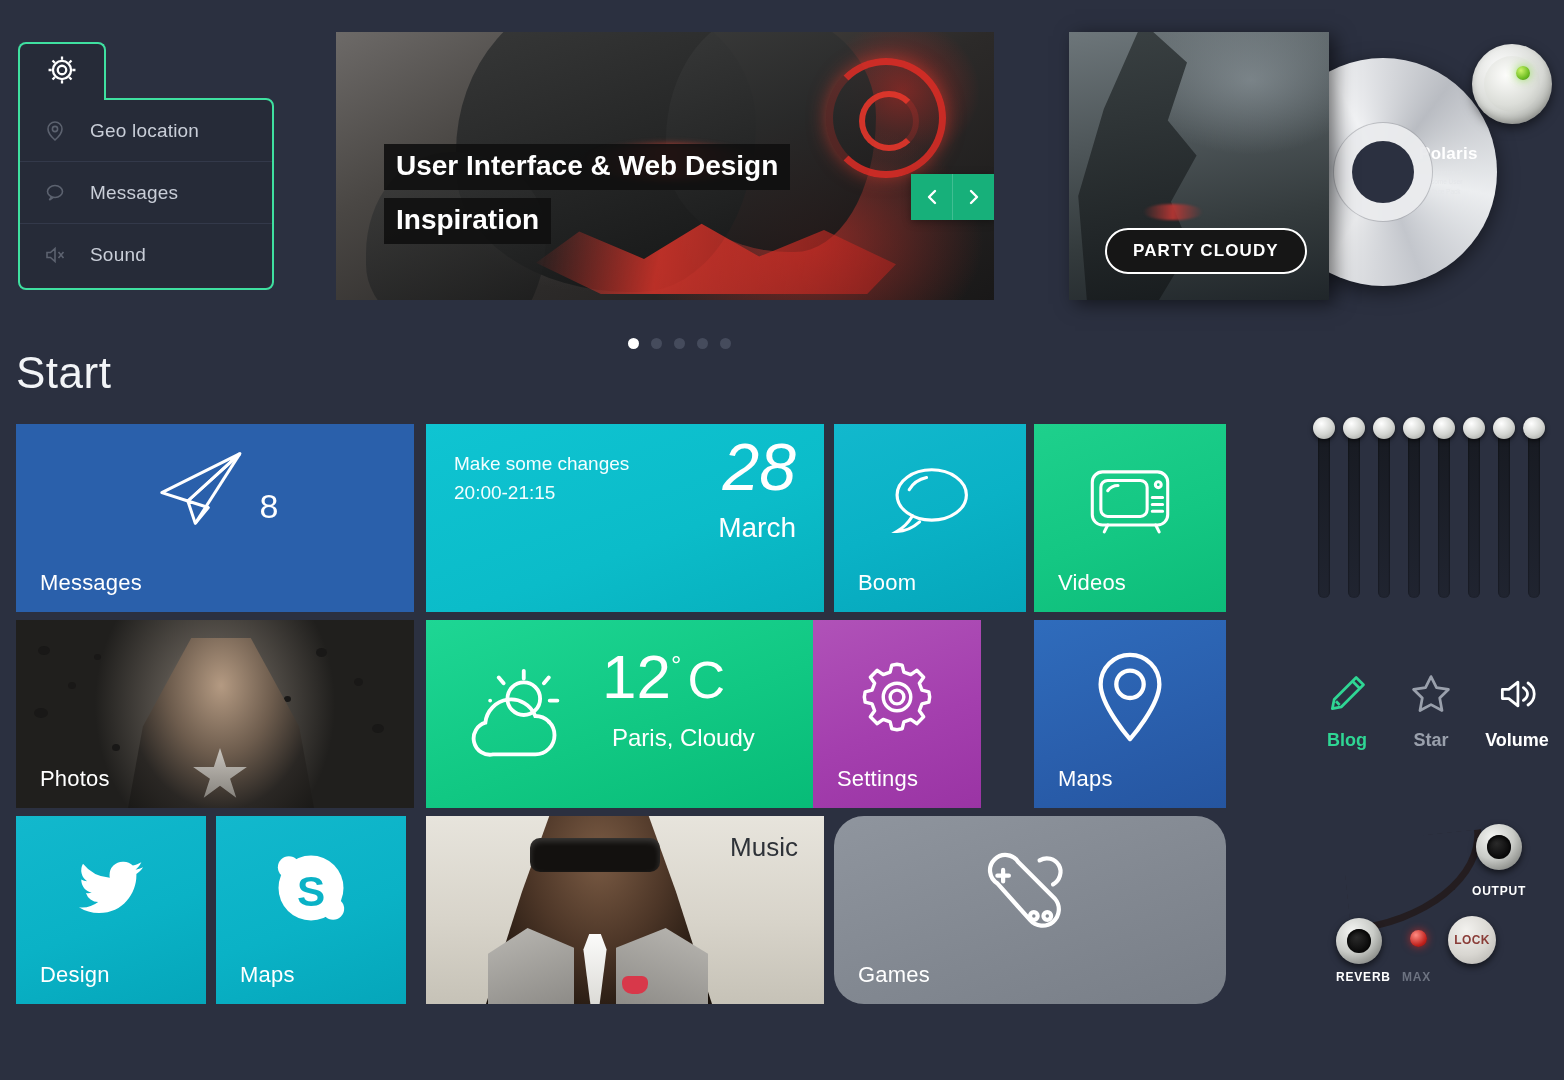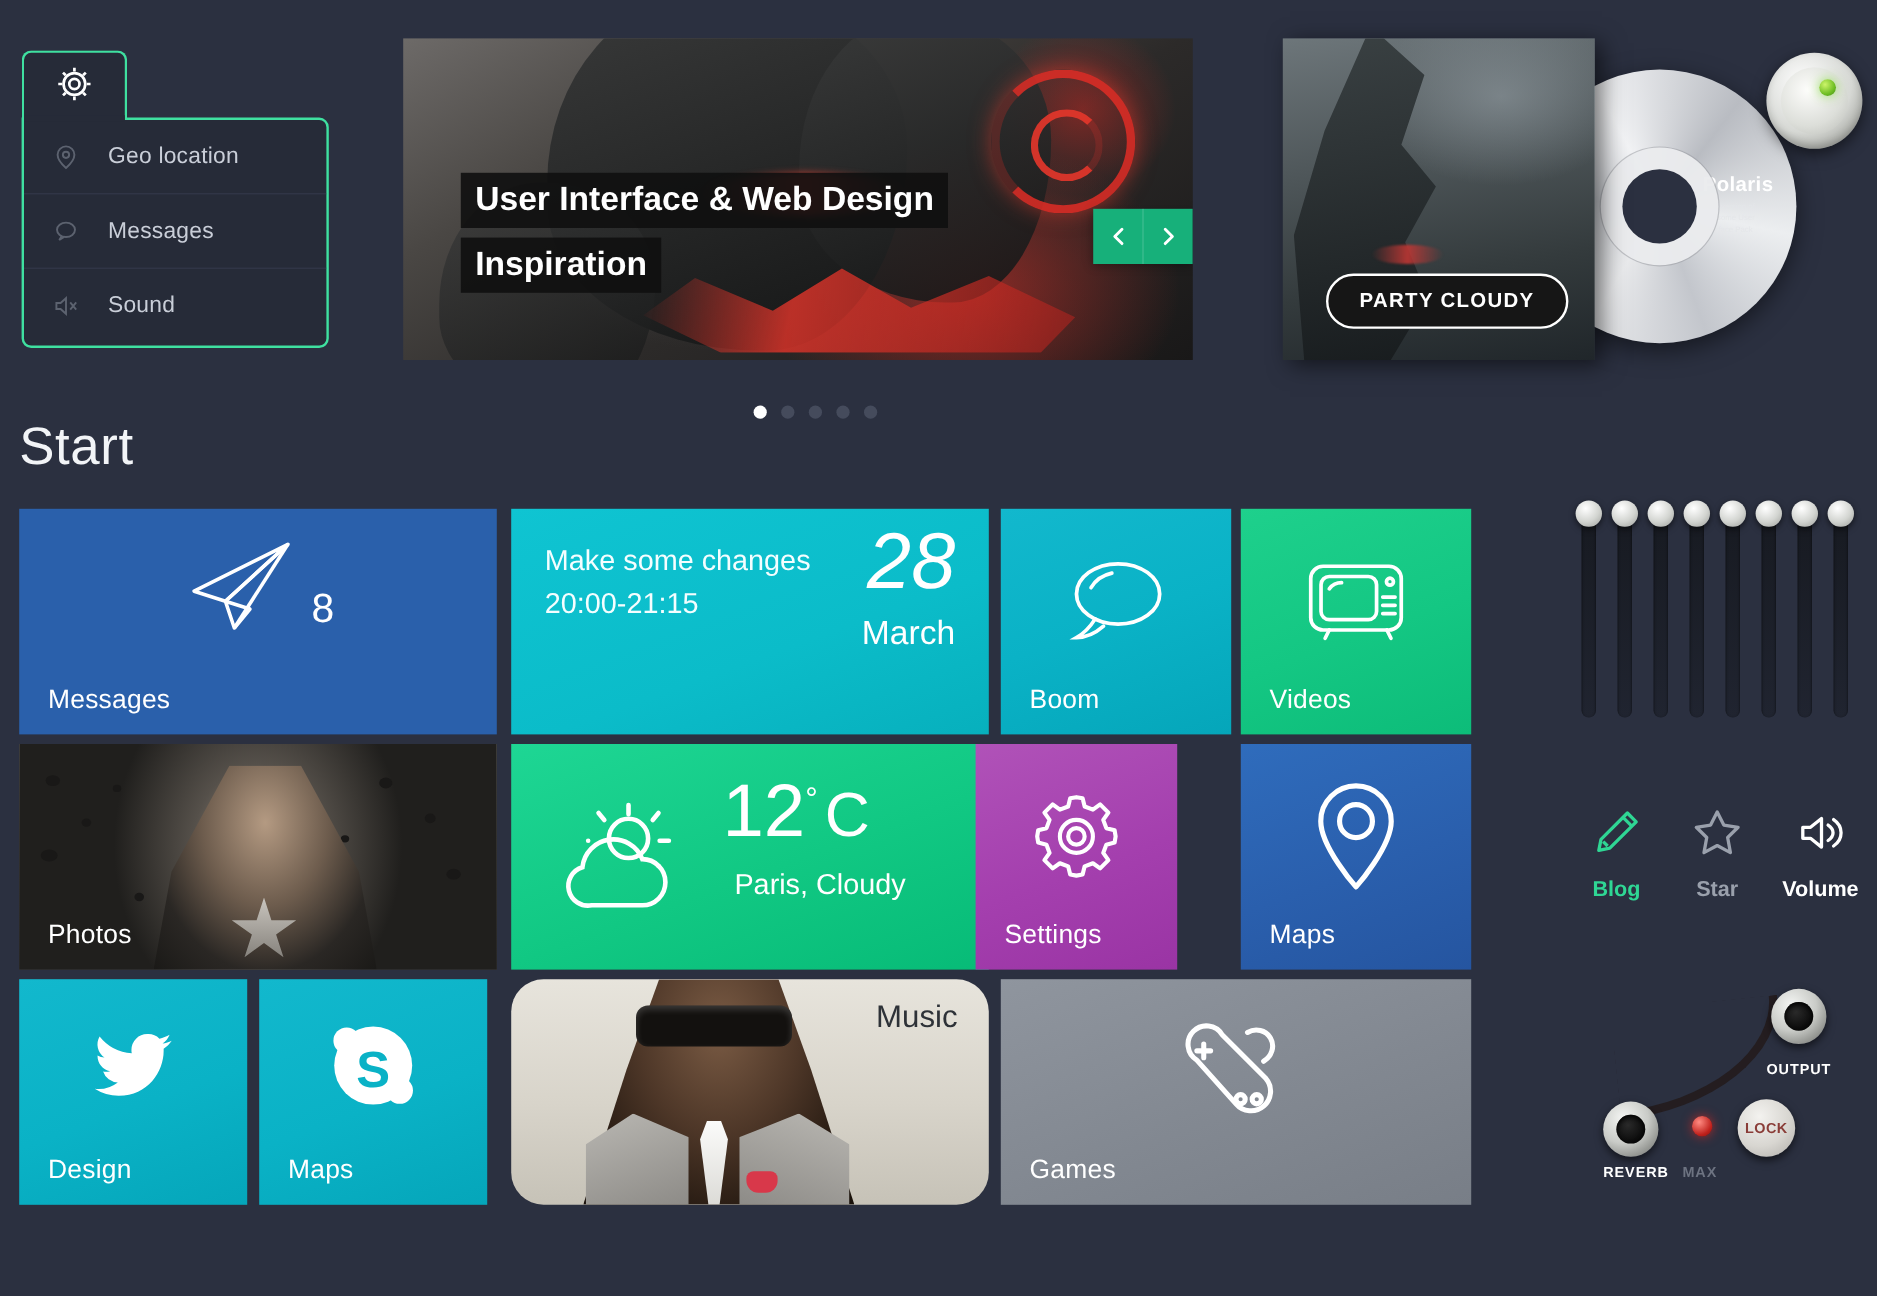--- a/index.html
+++ b/index.html
@@ -205,21 +205,21 @@
 
   
   .t-messages { left:0; top:0; width:398px; height:188px; background:#2a60ab; }
   .msg-wrap { position:absolute; left:0; right:0; top:24px; display:flex; align-items:center; justify-content:center; gap:14px; }
   .msg-count { font-size:34px; color:#fff; align-self:flex-end; margin-bottom:6px; }
 
   
   .t-date { left:410px; top:0; width:398px; height:188px;
     background: linear-gradient(160deg,#0fc4d2,#0bbcc9 60%, #07b0bd); }
   .date-left { position:absolute; left:28px; top:26px; }
-  .date-left div { font-size:24px; line-height:1.5; color:#f4feff; }
+  .date-left div { font-size:19px; line-height:1.5; color:#f4feff; }
   .date-num { position:absolute; right:28px; top:10px; font-size:66px; font-weight:300; line-height:1; color:#fff;font-style:italic; }
   .date-month { position:absolute; right:28px; top:88px; font-size:28px; color:#fff; }
 
   
   .t-boom { left:818px; top:0; width:192px; height:188px;
     background: linear-gradient(160deg,#12b8cd,#0ab2c6 50%,#05a6ba); }
   
   .t-videos { left:1018px; top:0; width:192px; height:188px;
     background: linear-gradient(160deg,#1ed08c,#14c783 55%,#0dbc79); }
 
@@ -259,21 +259,21 @@
     background: linear-gradient(160deg,#2f6cbc,#2a5fad 55%,#2555a0); }
 
   
   .t-twitter { left:0; top:392px; width:190px; height:188px;
     background: linear-gradient(160deg,#12b8cd,#0ab2c6 55%,#05a6ba); }
   .t-skype { left:200px; top:392px; width:190px; height:188px;
     background: linear-gradient(160deg,#12b8cd,#0ab2c6 55%,#05a6ba); }
 
   
   .t-music { left:410px; top:392px; width:398px; height:188px;
-    background: linear-gradient(180deg,#e7e4dc 0%, #d8d4ca 55%, #c6c2b7 100%); border-radius: 27px; }
+    background: linear-gradient(180deg,#e7e4dc 0%, #d8d4ca 55%, #c6c2b7 100%); }
   .music-portrait {
     position:absolute; left:60px; top:0; width:226px; height:188px;
     background: radial-gradient(ellipse at 50% 22%, #7a5b44 0%, #4e3728 42%, #2a1d14 72%, #181009 100%);
     clip-path: polygon(28% 0, 72% 0, 84% 40%, 100% 100%, 0 100%, 16% 40%);
   }
   .music-glasses {
     position:absolute; left:104px; top:22px; width:130px; height:34px;
     background:#13110f; border-radius:10px;
     box-shadow: inset 0 3px 6px rgba(255,255,255,.18);
   }
@@ -295,21 +295,21 @@
   .music-pocket {
     position:absolute; left:196px; top:160px; width:26px; height:18px;
     background:#d8384a; border-radius:6px 6px 10px 10px;
   }
   .music-label {
     position:absolute; right:26px; top:16px; font-size:26px; color:#2e3238;
   }
 
   
   .t-games { left:818px; top:392px; width:392px; height:188px;
-    background: linear-gradient(160deg,#8f959e,#828891 55%,#787e87); }
+    background: linear-gradient(160deg,#8f959e,#828891 55%,#787e87); border-radius: 30px; }
 
   
   .eq { position: absolute; left: 1318px; top: 428px; width: 222px; height: 182px; }
   .eq-ch { position: absolute; width: 12px; }
   .eq-track {
     position:absolute; left:0; top:0; width:12px; height:170px;
     background: linear-gradient(180deg,#171a21,#202430);
     border-radius:6px;
     box-shadow: inset 0 1px 2px rgba(0,0,0,.8);
   }

